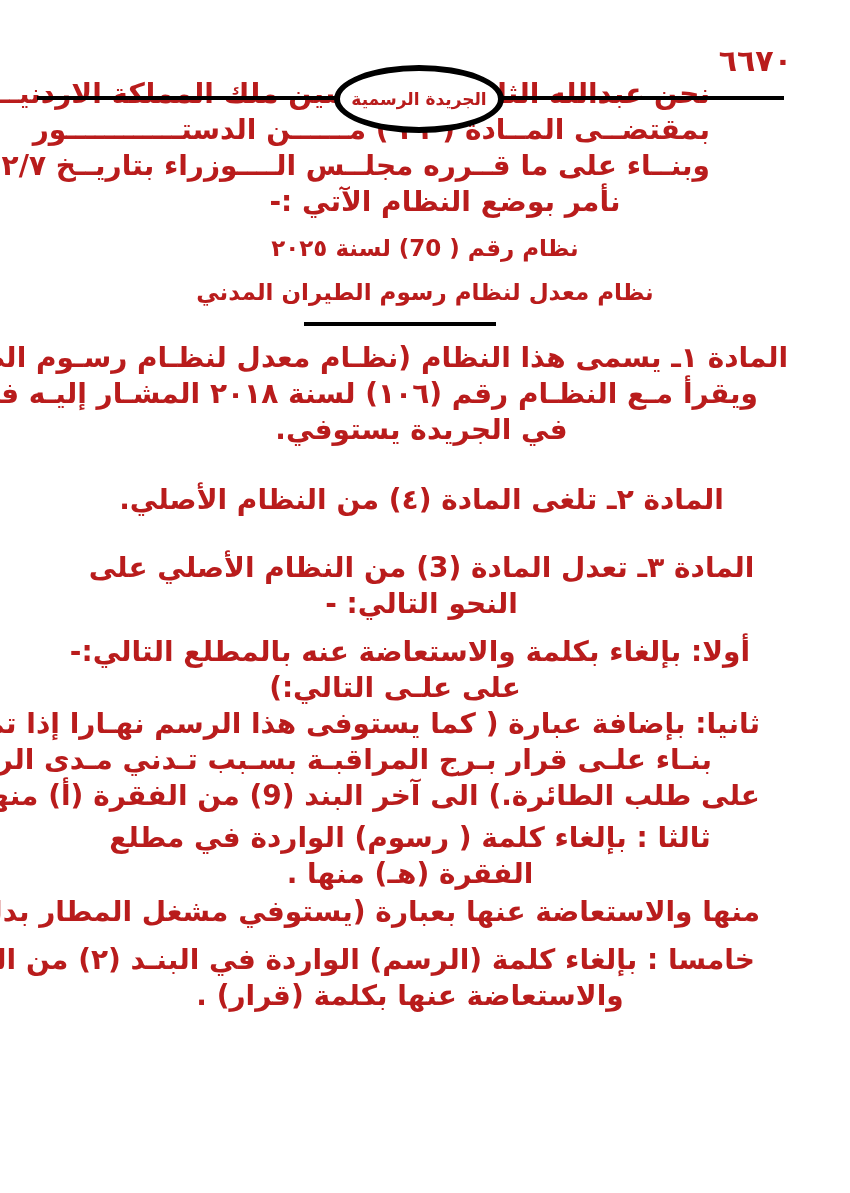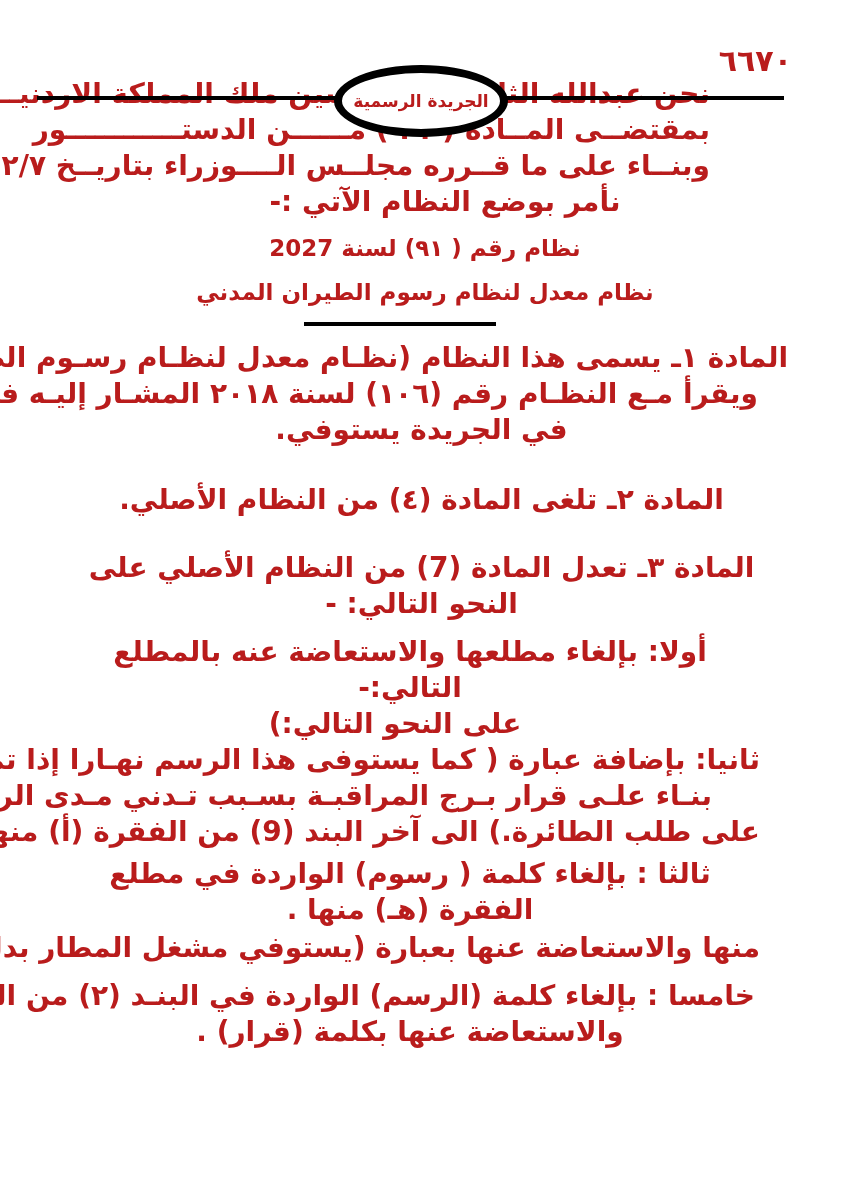--- a/index.html
+++ b/index.html
@@ -19,21 +19,21 @@
   
   .page-number{
     position:absolute;top:44px;right:58px;
     font-size:30px;letter-spacing:10px;line-height:34px;
   }
   .header-rule{
     position:absolute;top:96px;left:37px;right:66px;height:4px;background:#000;
   }
   .oval{
     position:absolute;top:65px;left:334px;width:158px;height:56px;
-    border:8px solid #000000;border-radius:50%;background:#fff;
+    border:6px solid #000000;border-radius:50%;background:#fff;
     display:flex;align-items:center;justify-content:center;
     font-size:17px;
   }
   
   .block{font-size:28px;line-height:36px;}
   .line{}
   .fill{text-align:justify;text-align-last:justify;white-space:nowrap;}
   .start{text-align:center;}
   .center{text-align:center;white-space:nowrap;}
   .ind30{margin-right:30px;}
@@ -70,50 +70,50 @@
   <div class="block preamble">
 
   <div class="line fill">نحن عبدالله الثاني ابن الحسين ملك المملكة الاردنيــة الهاشميــة</div>
       <div class="line fill">بمقتضــى المــادة ( ٣١ ) مــــــن الدستــــــــــــور</div>
       <div class="line fill">وبنــاء على ما قــرره مجلــس الــــوزراء بتاريــخ ٢٠٢٥/١٢/٧</div>
       <div class="line start">نأمر بوضع النظام الآتي :-</div>
     </div>
 
   <div class="block decree-title">
 
-  <div class="line center">نظام رقم ( ٩١) لسنة 2027</div>
+  <div class="line center">نظام رقم ( 70) لسنة ٢٠٢٥</div>
       <div class="line center">نظام معدل لنظام رسوم الطيران المدني</div>
     </div>
   <div class="title-sep"></div>
 
   <div class="block art1">
 
   <div class="line fill">المادة ١ـ يسمى هذا النظام (نظـام معدل لنظـام رسـوم الطيران المـدني لسنة ٢٠٢٥)</div>
       <div class="line fill ind30">ويقرأ مـع النظـام رقم (١٠٦) لسنة ٢٠١٨ المشـار إليـه فيمـا يلـي بالنظـام</div>
       <div class="line center">في الجريدة يستوفي.</div>
     </div>
 
   <div class="block art2">
 
   <div class="line start">المادة ٢ـ تلغى المادة (٤) من النظام الأصلي.</div>
     </div>
 
   <div class="block art3h">
 
-  <div class="line start">المادة ٣ـ تعدل المادة (7) من النظام الأصلي على النحو التالي: -</div>
+  <div class="line start">المادة ٣ـ تعدل المادة (3) من النظام الأصلي على النحو التالي: -</div>
     </div>
 
   <div class="block clause1">
 
-  <div class="line start">أولا: بإلغاء مطلعها والاستعاضة عنه بالمطلع التالي:-</div>
+  <div class="line start">أولا: بإلغاء بكلمة والاستعاضة عنه بالمطلع التالي:-</div>
     </div>
 
   <div class="block insert">
 
-      <div class="line center">على النحو التالي:)</div>
+      <div class="line center">على علـى التالي:)</div>
     </div>
 
   <div class="block clause2">
 
   <div class="line fill">ثانيا: بإضافة عبارة ( كما يستوفى هذا الرسم نهـارا إذا تم إضـاءة المدرج</div>
       <div class="line fill ind2">بنـاء علـى قرار بـرج المراقبـة بسـبب تـدني مـدى الرؤيـة أو بنـاء</div>
       <div class="line center">على طلب الطائرة.) الى آخر البند (9) من الفقرة (أ) منها.</div>
     </div>
 
   <div class="block clause3">

